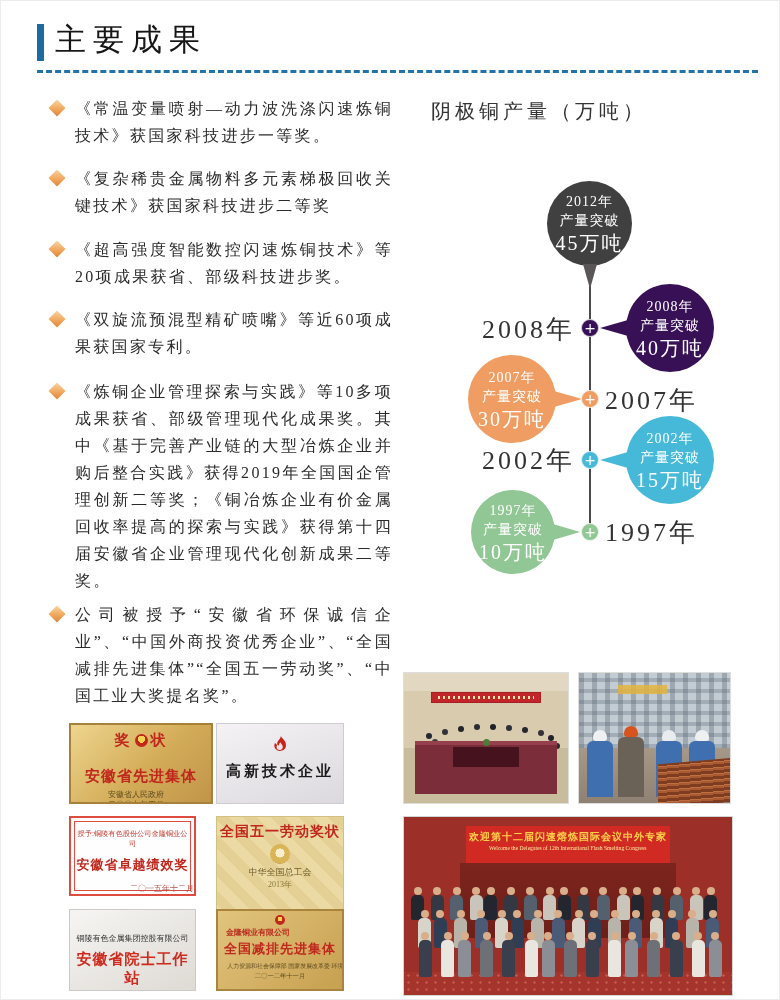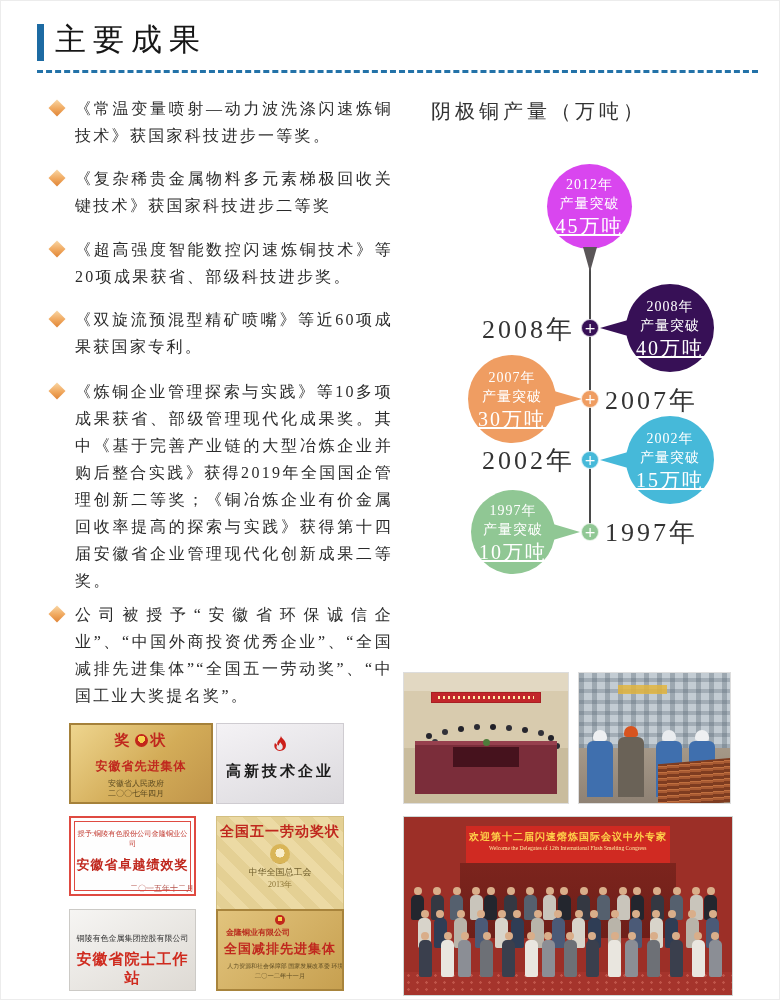--- a/index.html
+++ b/index.html
@@ -19,23 +19,23 @@
        background:linear-gradient(135deg,#f9d6a4 0%,#f0a85e 55%,#df8436 100%);}
   .a1{top:94px}.a2{top:164px}.a3{top:235px}.a4{top:305px}.a5{top:377px}.a6{top:600px}
 
   
   .chart-title{position:absolute;left:430px;top:97px;width:330px;text-align:left;
        font-size:20px;letter-spacing:4px;color:#333;}
   .tl-line{position:absolute;left:588px;top:263px;width:2px;height:271px;background:#4a4a4a;z-index:1;}
   .bubble{position:absolute;border-radius:50%;color:#fff;text-align:center;z-index:3;
        display:flex;flex-direction:column;justify-content:center;}
   .bubble .l1,.bubble .l2{font-size:14px;letter-spacing:1px;line-height:19px;}
-  .bubble .val{font-size:20px;letter-spacing:2px;line-height:24px;margin-top:1px;text-decoration:underline;}
+  .bubble .val{font-size:20px;letter-spacing:2px;line-height:24px;margin-top:1px;}
   .bubble::after{content:"";position:absolute;border:solid transparent;}
-  .b2012{left:546px;top:163px;width:85px;height:85px;background:#d946ef;}
+  .b2012{left:546px;top:180px;width:85px;height:85px;background:#404040;}
   .b2012::after{left:50%;bottom:-23px;transform:translateX(-50%);
        border-width:25px 7px 0 7px;border-top-color:#5a5658;}
   .b2008{left:625px;top:283px;width:88px;height:88px;background:#371056;}
   .b2008::after{left:-26px;top:50%;transform:translateY(-50%);
        border-width:8px 28px 8px 0;border-right-color:#371056;}
   .b2007{left:467px;top:354px;width:88px;height:88px;background:#ef9d62;}
   .b2007::after{right:-26px;top:50%;transform:translateY(-50%);
        border-width:8px 0 8px 28px;border-left-color:#ef9d62;}
   .b2002{left:625px;top:415px;width:88px;height:88px;background:#46b9d9;}
   .b2002::after{left:-26px;top:50%;transform:translateY(-50%);
@@ -56,21 +56,21 @@
   .y2002{left:478px;top:442px;width:96px;text-align:right;}
   .y1997{left:604px;top:514px;}
 
   
   .cert{position:absolute;overflow:hidden;text-align:center;box-sizing:border-box;}
   .c1{left:68px;top:722px;width:144px;height:81px;border:2px solid #a5813a;
       background:linear-gradient(135deg,#eed58e,#d3ac58 55%,#c1954a);}
   .c1 .head{margin-top:6px;font-size:15px;font-weight:bold;color:#c0281e;letter-spacing:2px;}
   .emblem{display:inline-block;width:13px;height:13px;border-radius:50%;vertical-align:-2px;margin:0 3px;
       background:radial-gradient(circle at 50% 40%,#f6d34f 0 35%,#c2271b 36% 100%);}
-  .c1 .ttl{font-size:12px;font-weight:bold;color:#c0281e;letter-spacing:1px;margin-top:8px;}
+  .c1 .ttl{font-size:15px;font-weight:bold;color:#c0281e;letter-spacing:1px;margin-top:17px;}
   .c1 .sm{font-size:8px;color:#5c4a20;line-height:10px;margin-top:4px;text-align:center;padding-right:10px;}
   .c2{left:215px;top:722px;width:128px;height:81px;border:1px solid #cfccd1;
       background:linear-gradient(160deg,#f4f2f5,#dbd9dd);}
   .c2 svg{margin-top:10px;}
   .c2 .ttl{font-size:15px;font-weight:bold;color:#1b1b1b;letter-spacing:3px;margin-top:2px;}
   .c3{left:68px;top:815px;width:127px;height:80px;background:#fefefe;border:2px solid #df4a41;
       box-shadow:inset 0 0 0 3px #fff,inset 0 0 0 4px #df4a41;}
   .c3 .sm{font-size:8px;color:#c23a30;margin-top:10px;transform:scale(.9);}
   .c3 .ttl{font-size:13px;font-weight:bold;color:#c0281e;letter-spacing:1px;margin-top:6px;}
   .c3 .dt{font-size:8px;color:#b5544c;margin-top:9px;text-align:right;padding-right:0;}

